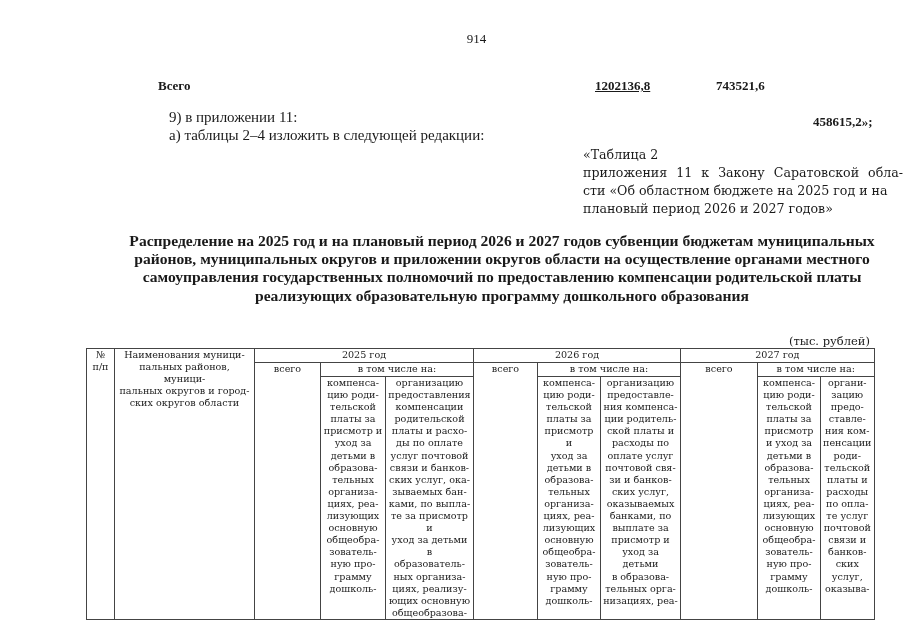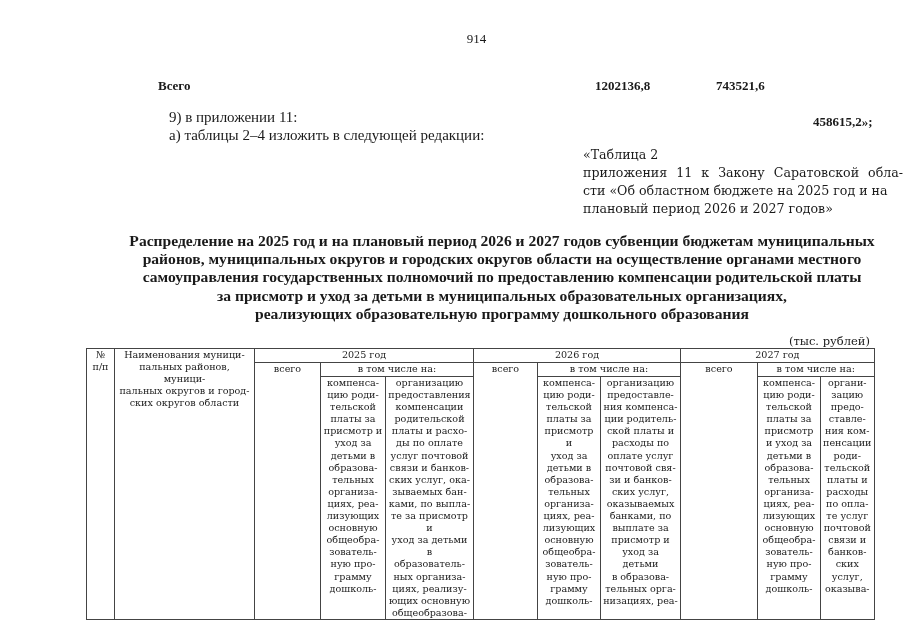--- a/index.html
+++ b/index.html
@@ -16,40 +16,39 @@
   table.grid { border: 1.5px solid #333; }
   .wrap { white-space: pre-line; }
 </style>
 </head>
 <body>
 
 <div class="abs page-num">914</div>
 
 <div>
   <span class="abs total-row" style="left:134px;">Всего</span>
-  <span class="abs total-row" style="left:571px;">1202136,8</span>
+  <span class="abs total-row" style="left:571px;text-decoration:underline;">1202136,8</span>
   <span class="abs total-row" style="left:692px;">743521,6</span>
   <span class="abs total-row" style="left:789px;margin-top:36px;">458615,2»;</span>
 </div>
 
 <div class="abs amend" style="top:109px;">9) в приложении 11:</div>
 <div class="abs amend" style="top:127px;">а) таблицы 2–4 изложить в следующей редакции:</div>
 
 <div class="abs ref-block">
   <div>«Таблица 2</div>
   <div style="text-align-last: justify;">приложения 11 к Закону Саратовской обла-</div>
   <div>сти «Об областном бюджете на 2025 год и на</div>
   <div>плановый период 2026 и 2027 годов»</div>
 </div>
 
 <div class="abs title-block">
   <div>Распределение на 2025 год и на плановый период 2026 и 2027 годов субвенции бюджетам муниципальных</div>
-  <div>районов, муниципальных округов и городских округов области на осуществление органами местного</div>
+  <div>районов, муниципальных округов и приложении округов области на осуществление органами местного</div>
   <div>самоуправления государственных полномочий по предоставлению компенсации родительской платы</div>
-  <div>за присмотр и уход за детьми в муниципальных образовательных организациях,</div>
   <div>реализующих образовательную программу дошкольного образования</div>
 </div>
 
 <div class="abs units">(тыс. рублей)</div>
 
 <table class="grid">
   <colgroup>
     <col style="width:28px">
       <col style="width:140px">
     <col style="width:66px">

